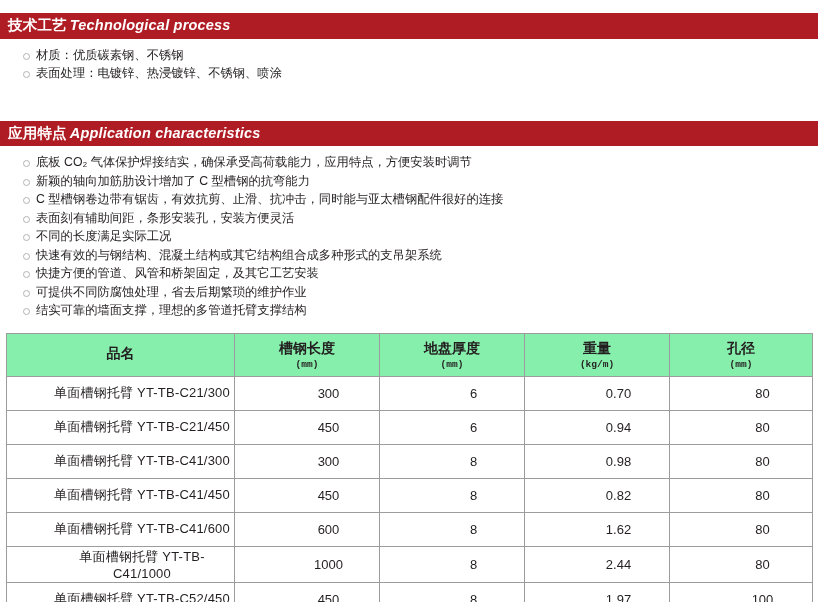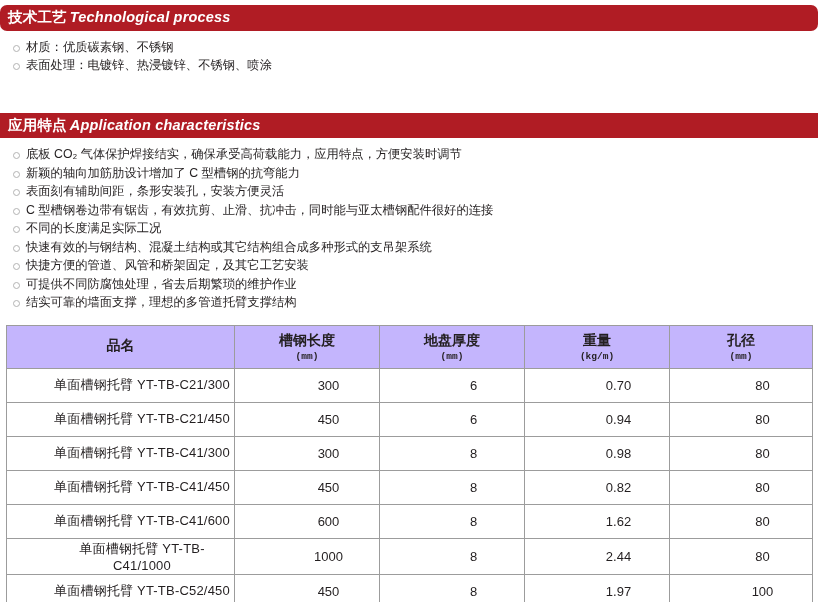--- a/index.html
+++ b/index.html
@@ -25,28 +25,28 @@
     color: #ffffff;
     font-size: 14.5px;
     font-weight: bold;
     line-height: 1;
     padding: 5px 8px 6px 8px;
     margin: 0 0 0 0;
     letter-spacing: 0.2px;
   }
   .section-bar .cn { font-weight: bold; }
   .section-bar .en { font-weight: bold; font-style: italic; margin-left: 3px;}
-  .bar1 { margin-top: 5px; border-radius: 7px; }
+  .bar1 { margin-top: 13px; }
   .bar2 { margin-top: 38px; }
 
   
   ul.bullets {
     list-style: none;
     margin: 0;
-    padding: 7px 0 0 4px;
+    padding: 7px 0 0 14px;
   }
   ul.bullets li {
     position: relative;
     font-size: 12.3px;
     line-height: 18.5px;
     padding-left: 22px;
     color: #231f20;
     white-space: nowrap;
   }
   ul.bullets li::before {
@@ -68,21 +68,21 @@
     margin: 13px 0 0 6px;
     table-layout: fixed;
   }
   table.spec th, table.spec td {
     border: 1px solid #9c9c9c;
     text-align: center;
     vertical-align: middle;
     padding-left: 44px;
   }
   table.spec thead th {
-    background: #c4b5fd;
+    background: #86efac;
     font-size: 14px;
     font-weight: bold;
     height: 38px;
     padding: 2px 8px;
     color: #231f20;
   }
   table.spec thead th .unit {
     display: block;
     font-size: 9.5px;
     font-weight: bold;
@@ -118,22 +118,22 @@
     <li>材质：优质碳素钢、不锈钢</li>
     <li>表面处理：电镀锌、热浸镀锌、不锈钢、喷涂</li>
   </ul>
 
   <div class="section-bar bar2">
     <span class="cn">应用特点</span><span class="en">Application characteristics</span>
   </div>
   <ul class="bullets">
     <li>底板 CO₂ 气体保护焊接结实，确保承受高荷载能力，应用特点，方便安装时调节</li>
     <li>新颖的轴向加筋肋设计增加了 C 型槽钢的抗弯能力</li>
+    <li>C 型槽钢卷边带有锯齿，有效抗剪、止滑、抗冲击，同时能与亚太槽钢配件很好的连接</li>
     <li>表面刻有辅助间距，条形安装孔，安装方便灵活</li>
-    <li>C 型槽钢卷边带有锯齿，有效抗剪、止滑、抗冲击，同时能与亚太槽钢配件很好的连接</li>
     <li>不同的长度满足实际工况</li>
     <li>快速有效的与钢结构、混凝土结构或其它结构组合成多种形式的支吊架系统</li>
     <li>快捷方便的管道、风管和桥架固定，及其它工艺安装</li>
     <li>可提供不同防腐蚀处理，省去后期繁琐的维护作业</li>
     <li>结实可靠的墙面支撑，理想的多管道托臂支撑结构</li>
   </ul>
 
   <table class="spec">
     <colgroup>
       <col class="c1">

